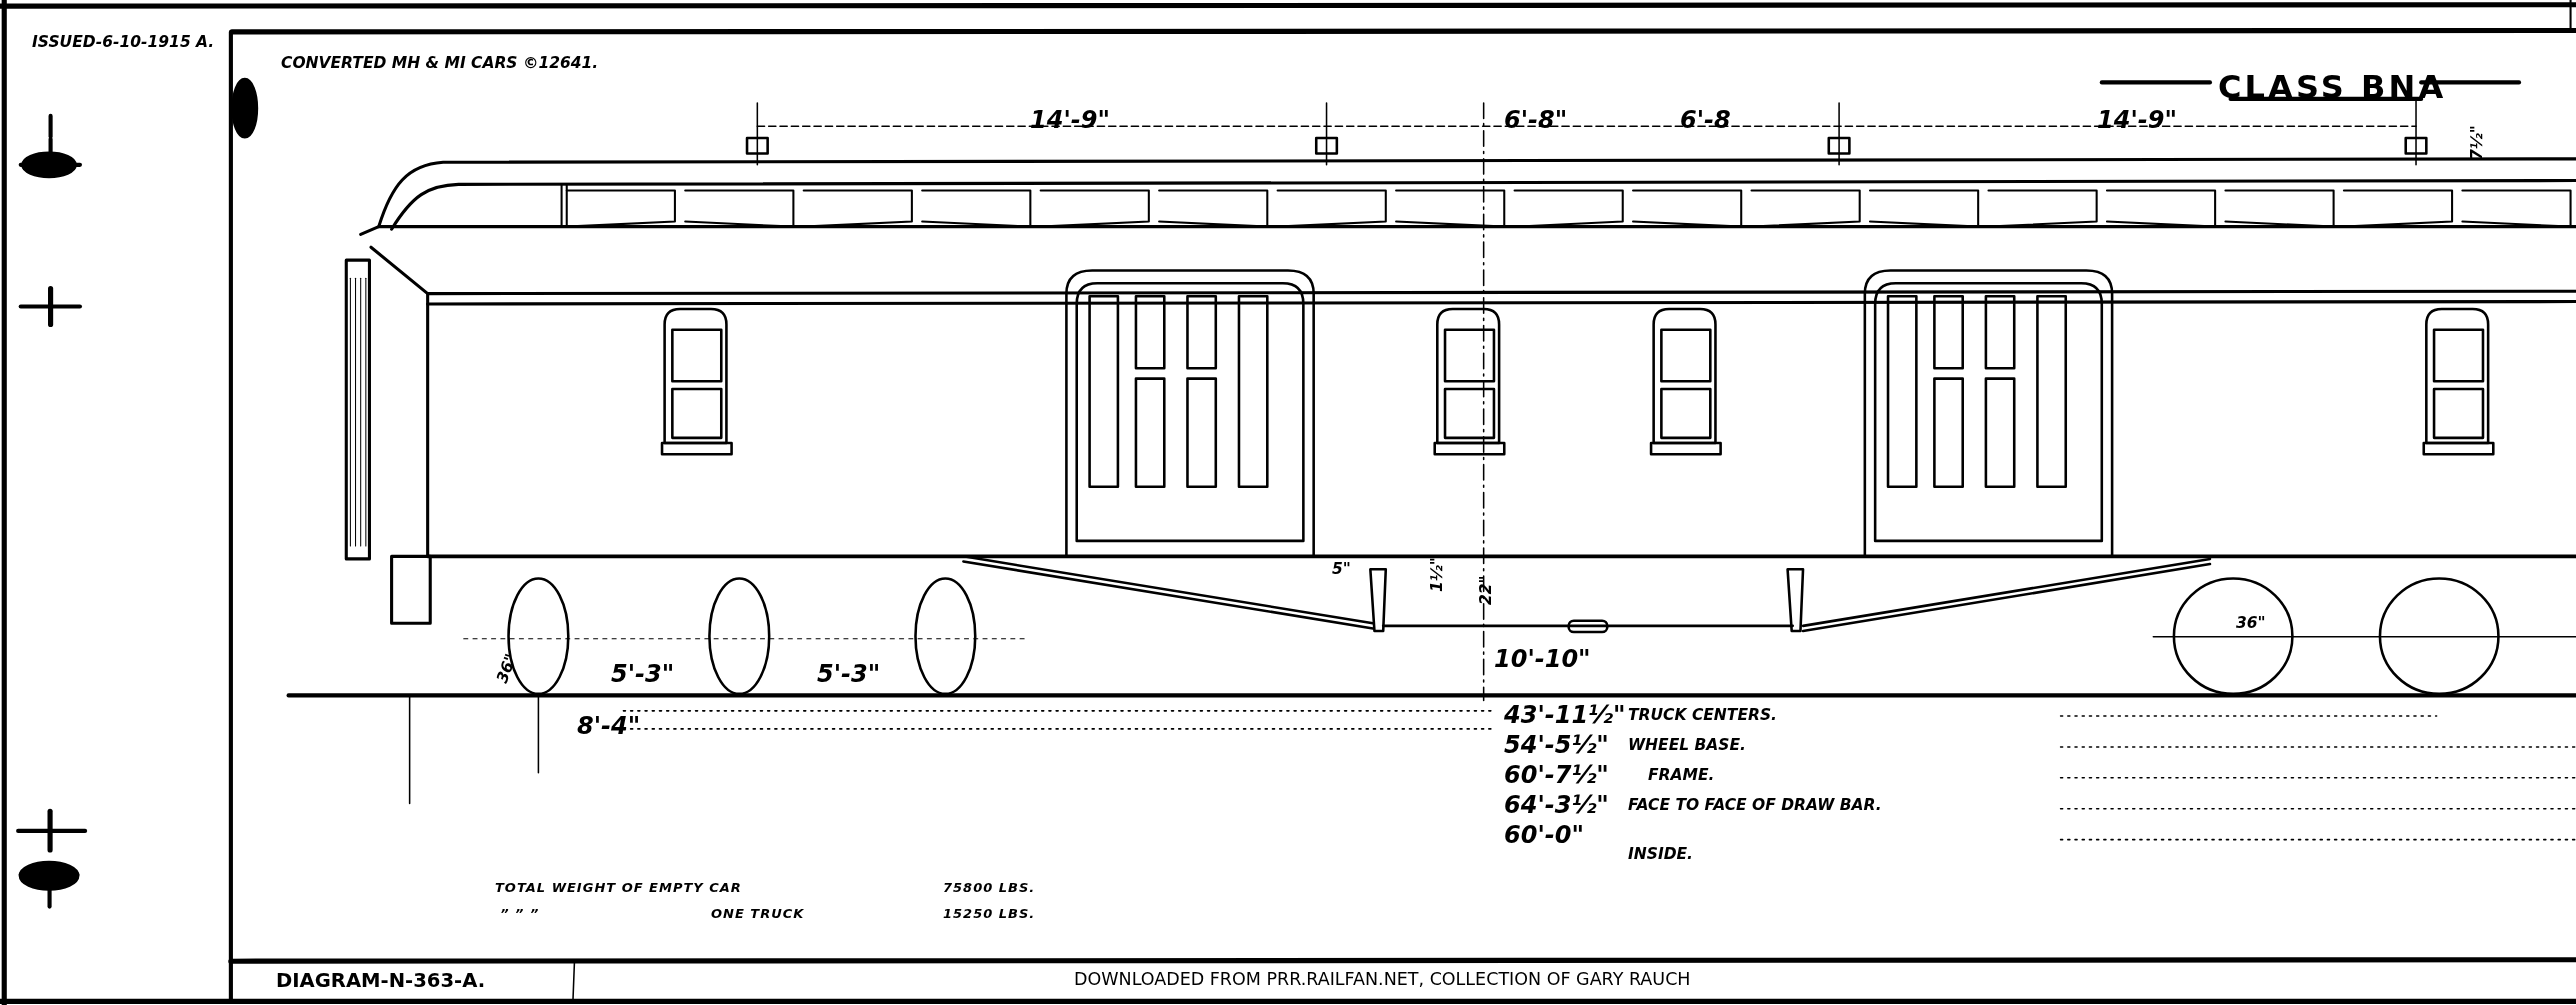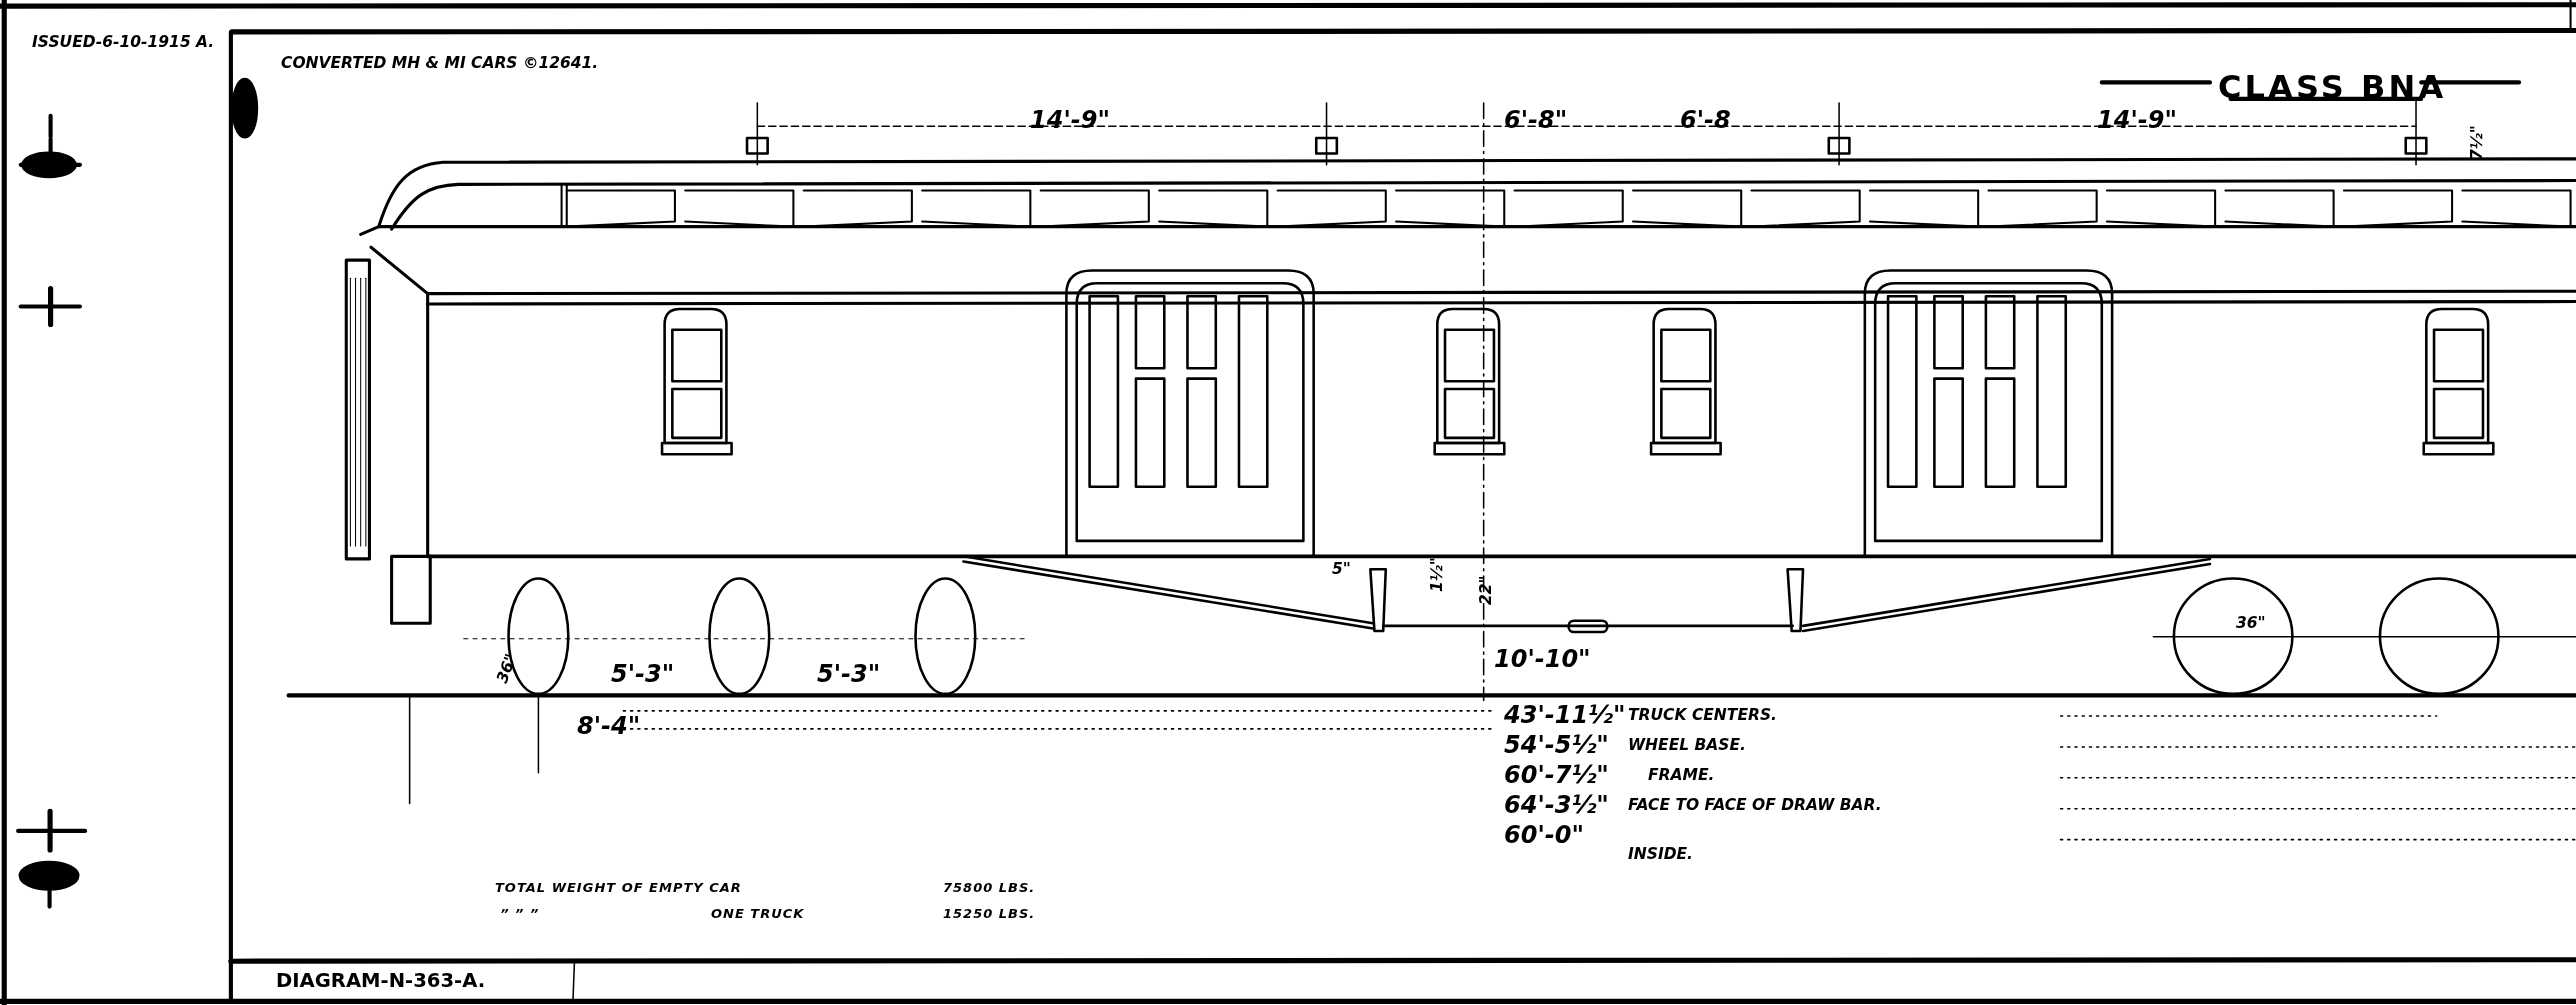--- a/index.html
+++ b/index.html
@@ -338,15 +338,16 @@
       <span class="lbl note" style="left:448px; top:0;">75800 LBS.</span>
     </div>
     <div style="position:relative; height:26px;">
       <span class="lbl note" style="left:5.2px; top:0;">”        ”        ”</span>
       <span class="lbl note" style="left:216px; top:0;">ONE TRUCK</span>
       <span class="lbl note" style="left:448px; top:0;">15250 LBS.</span>
     </div>
   </div>
 
   <div class="lbl upright" style="left:276px; top:971px; font-size:19.6px; font-style:normal;">DIAGRAM-N-363-A.</div>
+  <div class="lbl upright" style="left:1074px; top:971px; font-size:17.5px; font-weight:normal; font-style:normal;">DOWNLOADED FROM PRR.RAILFAN.NET, COLLECTION OF GARY RAUCH</div>
 
 </div>
 
 
 </body></html>

